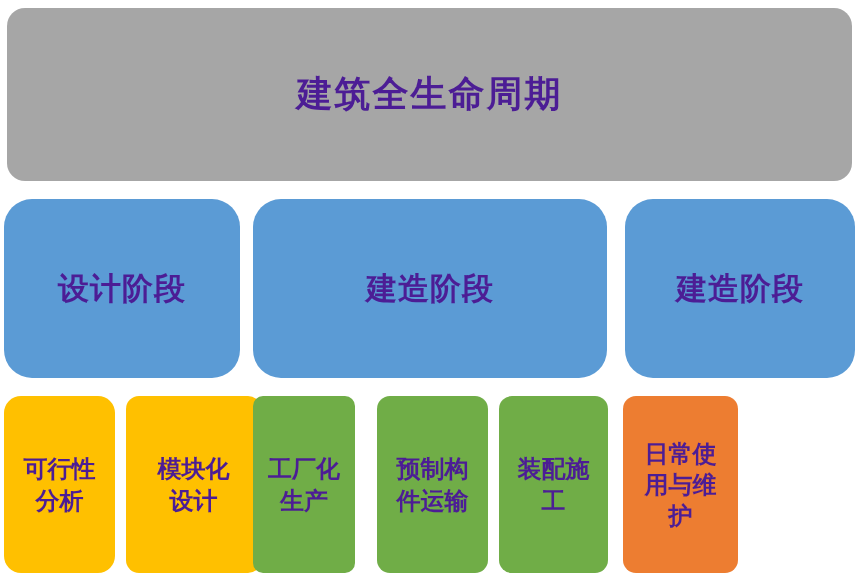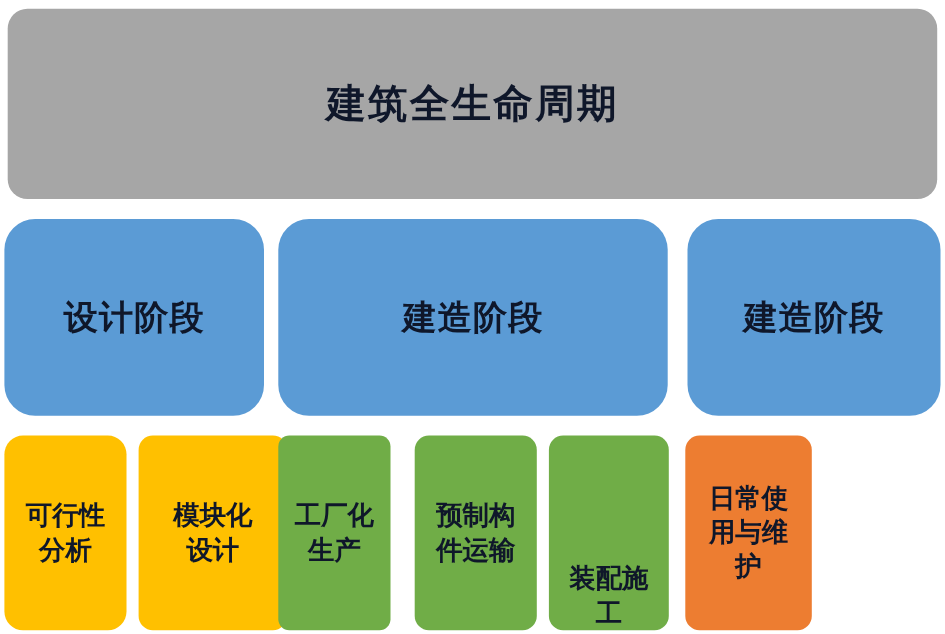--- a/index.html
+++ b/index.html
@@ -13,21 +13,21 @@
   .canvas {
     position: absolute;
     left: 0; top: 0;
     width: 859px; height: 576px;
   }
   .box {
     position: absolute;
     display: flex;
     align-items: center;
     justify-content: center;
-    color: #0f172a;
+    color: #4c1d95;
     font-weight: bold;
     text-align: center;
     white-space: pre-line;
   }
   .title-box {
     left: 7px; top: 8px;
     width: 845px; height: 173px;
     border-radius: 18px;
     font-size: 36px;
     letter-spacing: 2px;
@@ -89,21 +89,21 @@
   <div class="box step step-2" style="background-color: rgb(112, 173, 71);">
     <span>工厂化
 生产</span>
   </div>
 
   <div class="box step step-3" style="background-color: rgb(112, 173, 71);">
     <span>预制构
 件运输</span>
   </div>
 
-  <div class="box step step-4" style="background-color: rgb(112, 173, 71); align-items: flex-end;">
+  <div class="box step step-4" style="background-color: rgb(112, 173, 71);">
     <span>装配施
 工</span>
   </div>
 
   <div class="box step step-5" style="background-color: rgb(237, 125, 49);">
     <span>日常使
 用与维
 护</span>
   </div>
 

